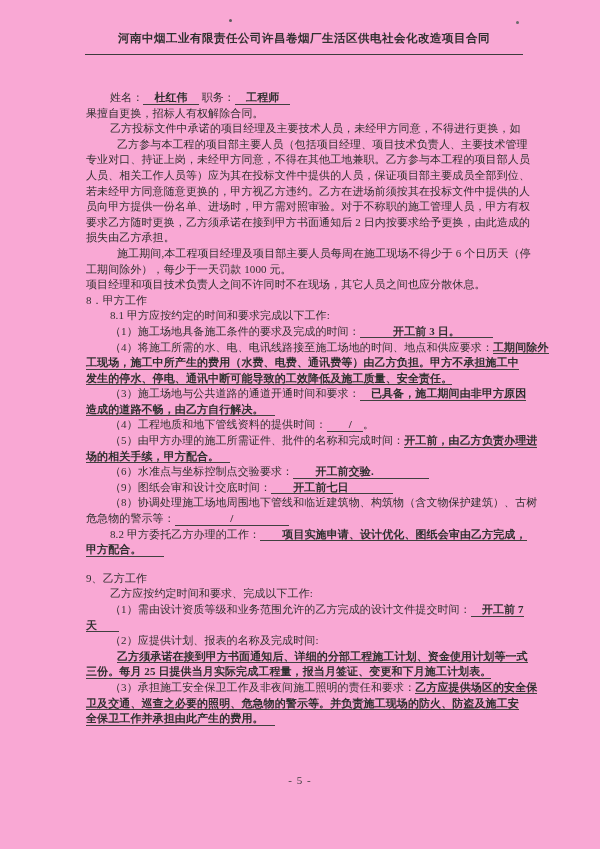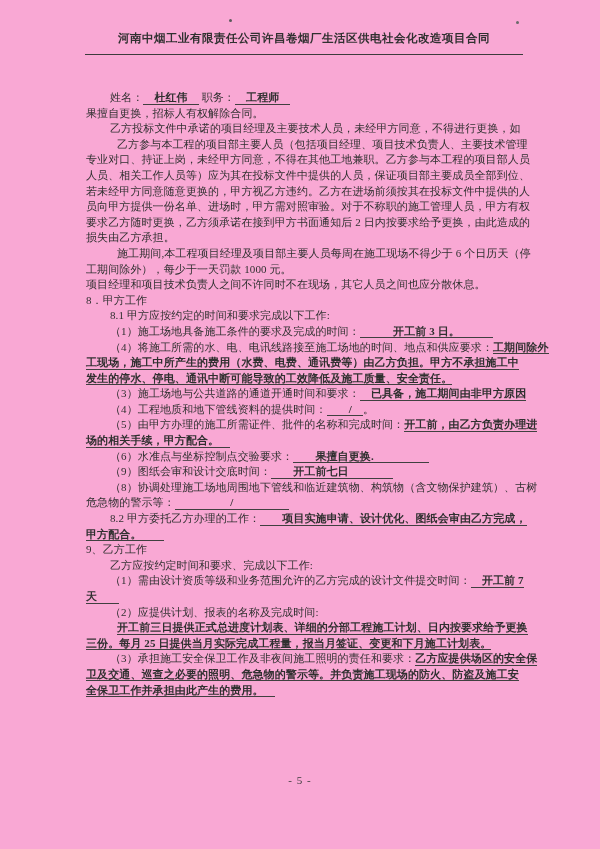--- a/index.html
+++ b/index.html
@@ -29,21 +29,21 @@
     top:90px;left:86px;width:445px;
   }
   .line{
     font-size:11px;
     line-height:15.6px;
     white-space:pre;
     letter-spacing:0.1px;
   }
   .ind1{padding-left:24px;}
   .ind2{padding-left:31px;}
-  .gap{}
+  .gap{margin-top:13px;}
   .u{
     font-weight:bold;
     border-bottom:1px solid #404040;
     padding-bottom:0.5px;
   }
   .page-number{
     position:absolute;
     top:774px;left:0;right:0;
     text-align:center;
     font-size:11px;
@@ -84,35 +84,36 @@
       <div class="line ind2"><span class="">施工期间,本工程项目经理及项目部主要人员每周在施工现场不得少于 6 个日历天（停</span></div>
       <div class="line"><span class="">工期间除外），每少于一天罚款 1000 元。</span></div>
       <div class="line"><span class="">项目经理和项目技术负责人之间不许同时不在现场，其它人员之间也应分散休息。</span></div>
       <div class="line"><span class="">8．甲方工作</span></div>
       <div class="line ind1"><span class="">8.1 甲方应按约定的时间和要求完成以下工作:</span></div>
       <div class="line ind1"><span class="">（1）施工场地具备施工条件的要求及完成的时间：</span><span class="u">　　　开工前 3 日。　　　</span></div>
       <div class="line ind1"><span class="">（4）将施工所需的水、电、电讯线路接至施工场地的时间、地点和供应要求：</span><span class="u">工期间除外</span></div>
       <div class="line"><span class="u">工现场，施工中所产生的费用（水费、电费、通讯费等）由乙方负担。甲方不承担施工中</span></div>
       <div class="line"><span class="u">发生的停水、停电、通讯中断可能导致的工效降低及施工质量、安全责任。</span></div>
       <div class="line ind1"><span class="">（3）施工场地与公共道路的通道开通时间和要求：</span><span class="u">　已具备，施工期间由非甲方原因</span></div>
+      <div class="line"><span class="u">造成的道路不畅，由乙方自行解决。　</span></div>
       <div class="line ind1"><span class="">（4）工程地质和地下管线资料的提供时间：</span><span class="u">　　/　</span><span class="">。</span></div>
       <div class="line ind1"><span class="">（5）由甲方办理的施工所需证件、批件的名称和完成时间：</span><span class="u">开工前，由乙方负责办理进</span></div>
       <div class="line"><span class="u">场的相关手续，甲方配合。　</span></div>
-      <div class="line ind1"><span class="">（6）水准点与坐标控制点交验要求：</span><span class="u">　　果擅自更换.　　　　　</span></div>
+      <div class="line ind1"><span class="">（6）水准点与坐标控制点交验要求：</span><span class="u">　　开工前交验.　　　　　</span></div>
       <div class="line ind1"><span class="">（9）图纸会审和设计交底时间：</span><span class="u">　　开工前七日　　　　</span></div>
       <div class="line ind1"><span class="">（8）协调处理施工场地周围地下管线和临近建筑物、构筑物（含文物保护建筑）、古树</span></div>
       <div class="line"><span class="">危急物的警示等：</span><span class="u">　　　　　/　　　　　</span></div>
       <div class="line ind1"><span class="">8.2 甲方委托乙方办理的工作：</span><span class="u">　　项目实施申请、设计优化、图纸会审由乙方完成，</span></div>
       <div class="line"><span class="u">甲方配合。　　</span></div>
       <div class="line gap"><span class="">9、乙方工作</span></div>
       <div class="line ind1"><span class="">乙方应按约定时间和要求、完成以下工作:</span></div>
       <div class="line ind1"><span class="">（1）需由设计资质等级和业务范围允许的乙方完成的设计文件提交时间：</span><span class="u">　开工前 7</span></div>
       <div class="line"><span class="u">天　　</span></div>
       <div class="line ind1"><span class="">（2）应提供计划、报表的名称及完成时间:</span></div>
-      <div class="line ind2"><span class="u">开工前三日提供正式总进度计划表、详细的分部工程施工计划、日内按要求给予更换</span></div>
+      <div class="line ind2"><span class="u">乙方须承诺在接到甲方书面通知后、详细的分部工程施工计划、资金使用计划等一式</span></div>
       <div class="line"><span class="u">三份。每月 25 日提供当月实际完成工程量，报当月签证、变更和下月施工计划表。</span></div>
       <div class="line ind1"><span class="">（3）承担施工安全保卫工作及非夜间施工照明的责任和要求：</span><span class="u">乙方应提供场区的安全保</span></div>
       <div class="line"><span class="u">卫及交通、巡查之必要的照明、危急物的警示等。并负责施工现场的防火、防盗及施工安</span></div>
       <div class="line"><span class="u">全保卫工作并承担由此产生的费用。　</span></div>
     </div>
 
   <div class="page-number">- 5 -</div>
 </div>
 
 </body></html>

